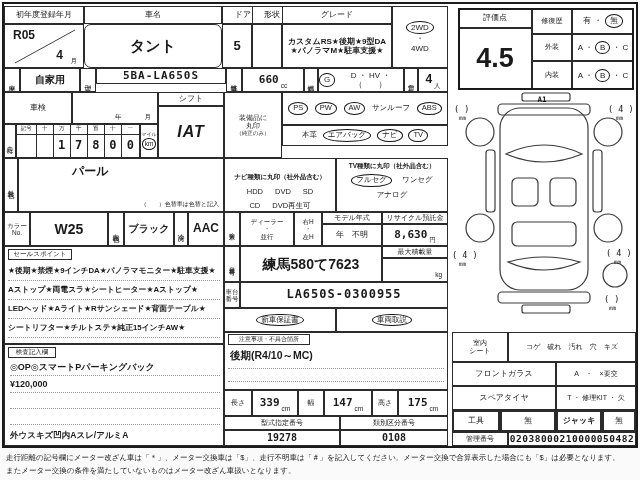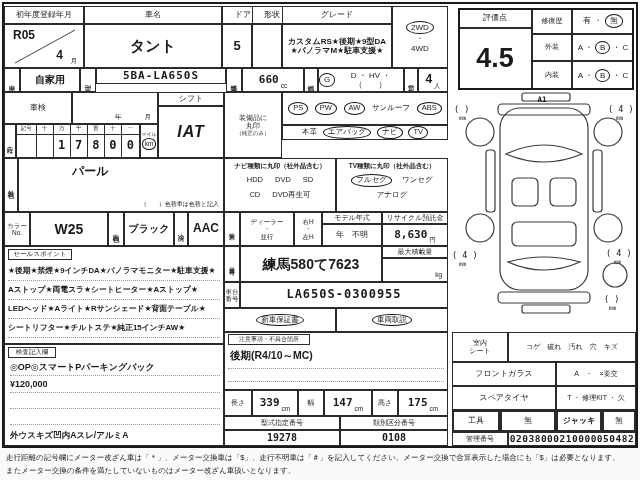--- a/index.html
+++ b/index.html
@@ -31,21 +31,21 @@
 <div class="c lab" style="left:4px;top:6px;width:80px;height:18px;">初年度登録年月</div>
 <div class="c" style="left:4px;top:24px;width:80px;height:44px;">
   <svg width="78" height="42" style="position:absolute;left:0;top:0;">
       <line x1="10" y1="38" x2="70" y2="5" stroke="#444" stroke-width="1"></line>
     </svg>
   <span class="b" style="position:absolute;left:8px;top:4px;font-size:12px;">R05</span>
   <span class="b" style="position:absolute;right:20px;bottom:4px;font-size:12px;">4</span>
   <span class="l6" style="position:absolute;right:6px;bottom:3px;">月</span>
 </div>
 <div class="c lab" style="left:84px;top:6px;width:138px;height:18px;">車名</div>
-<div class="c b" style="left:84px;top:24px;width:138px;height:44px;font-size:15px;">タント</div>
+<div class="c b" style="left:84px;top:24px;width:138px;height:44px;font-size:15px;border-radius:7px;">タント</div>
 <div class="c lab" style="left:222px;top:6px;width:42px;height:18px;">ドア</div>
 <div class="c b" style="left:222px;top:24px;width:30px;height:44px;font-size:13px;">5</div>
 <div class="c lab" style="left:252px;top:6px;width:40px;height:18px;">形状</div>
 <div class="c b" style="left:252px;top:24px;width:30px;height:44px;"></div>
 <div class="c lab" style="left:282px;top:6px;width:110px;height:18px;">グレード</div>
 <div class="c col b" style="left:282px;top:24px;width:110px;height:44px;font-size:8px;">
   <span>カスタムRS★後期★9型DA</span>
   <span>★パノラマM★駐車支援★</span>
 </div>
 <div class="c col" style="left:392px;top:6px;width:56px;height:62px;font-size:8px;">
@@ -112,33 +112,33 @@
   <span>丸印</span>
   <span style="font-size:5.5px;">（純正のみ）</span>
 </div>
 <div class="c" style="left:282px;top:92px;width:166px;height:33px;font-size:7.5px;justify-content:space-around;padding:0 2px;">
   <span class="circ">PS</span>
   <span class="circ">PW</span>
   <span class="circ">AW</span>
   <span>サンルーフ</span>
   <span class="circ">ABS</span>
 </div>
-<div class="c" style="left:282px;top:125px;width:166px;height:15px;font-size:7.5px;justify-content:space-around;padding:0 16px;">
+<div class="c" style="left:282px;top:125px;width:166px;height:21px;font-size:7.5px;justify-content:space-around;padding:0 16px;">
   <span>本革</span>
   <span class="circ">エアバッグ</span>
   <span class="circ">ナビ</span>
   <span class="circ">TV</span>
 </div>
 
 <div class="c vlab" style="left:4px;top:158px;width:14px;height:54px;">外装色</div>
 <div class="c ls" style="left:18px;top:158px;width:206px;height:54px;align-items:flex-start;padding-left:45px;">
   <span class="b" style="font-size:12px;margin:6px 0 0 8px;">パール</span>
   <span style="position:absolute;right:4px;bottom:3px;font-size:6px;">（　　）色替車は色替と記入</span>
 </div>
-<div class="c col" style="left:224px;top:158px;width:112px;height:54px;justify-content:flex-start;">
+<div class="c col" style="left:224px;top:158px;width:112px;height:54px;justify-content:flex-end;">
   <span class="b" style="font-size:6.5px;margin-top:3px;">ナビ種類に丸印（社外品含む）</span>
   <span style="font-size:7.5px;margin-top:7px;display:flex;gap:12px;">
     <span>HDD</span>
     <span>DVD</span>
     <span>SD</span>
   </span>
   <span style="font-size:7.5px;margin-top:6px;display:flex;gap:12px;">
     <span>CD</span>
     <span>DVD再生可</span>
   </span>

